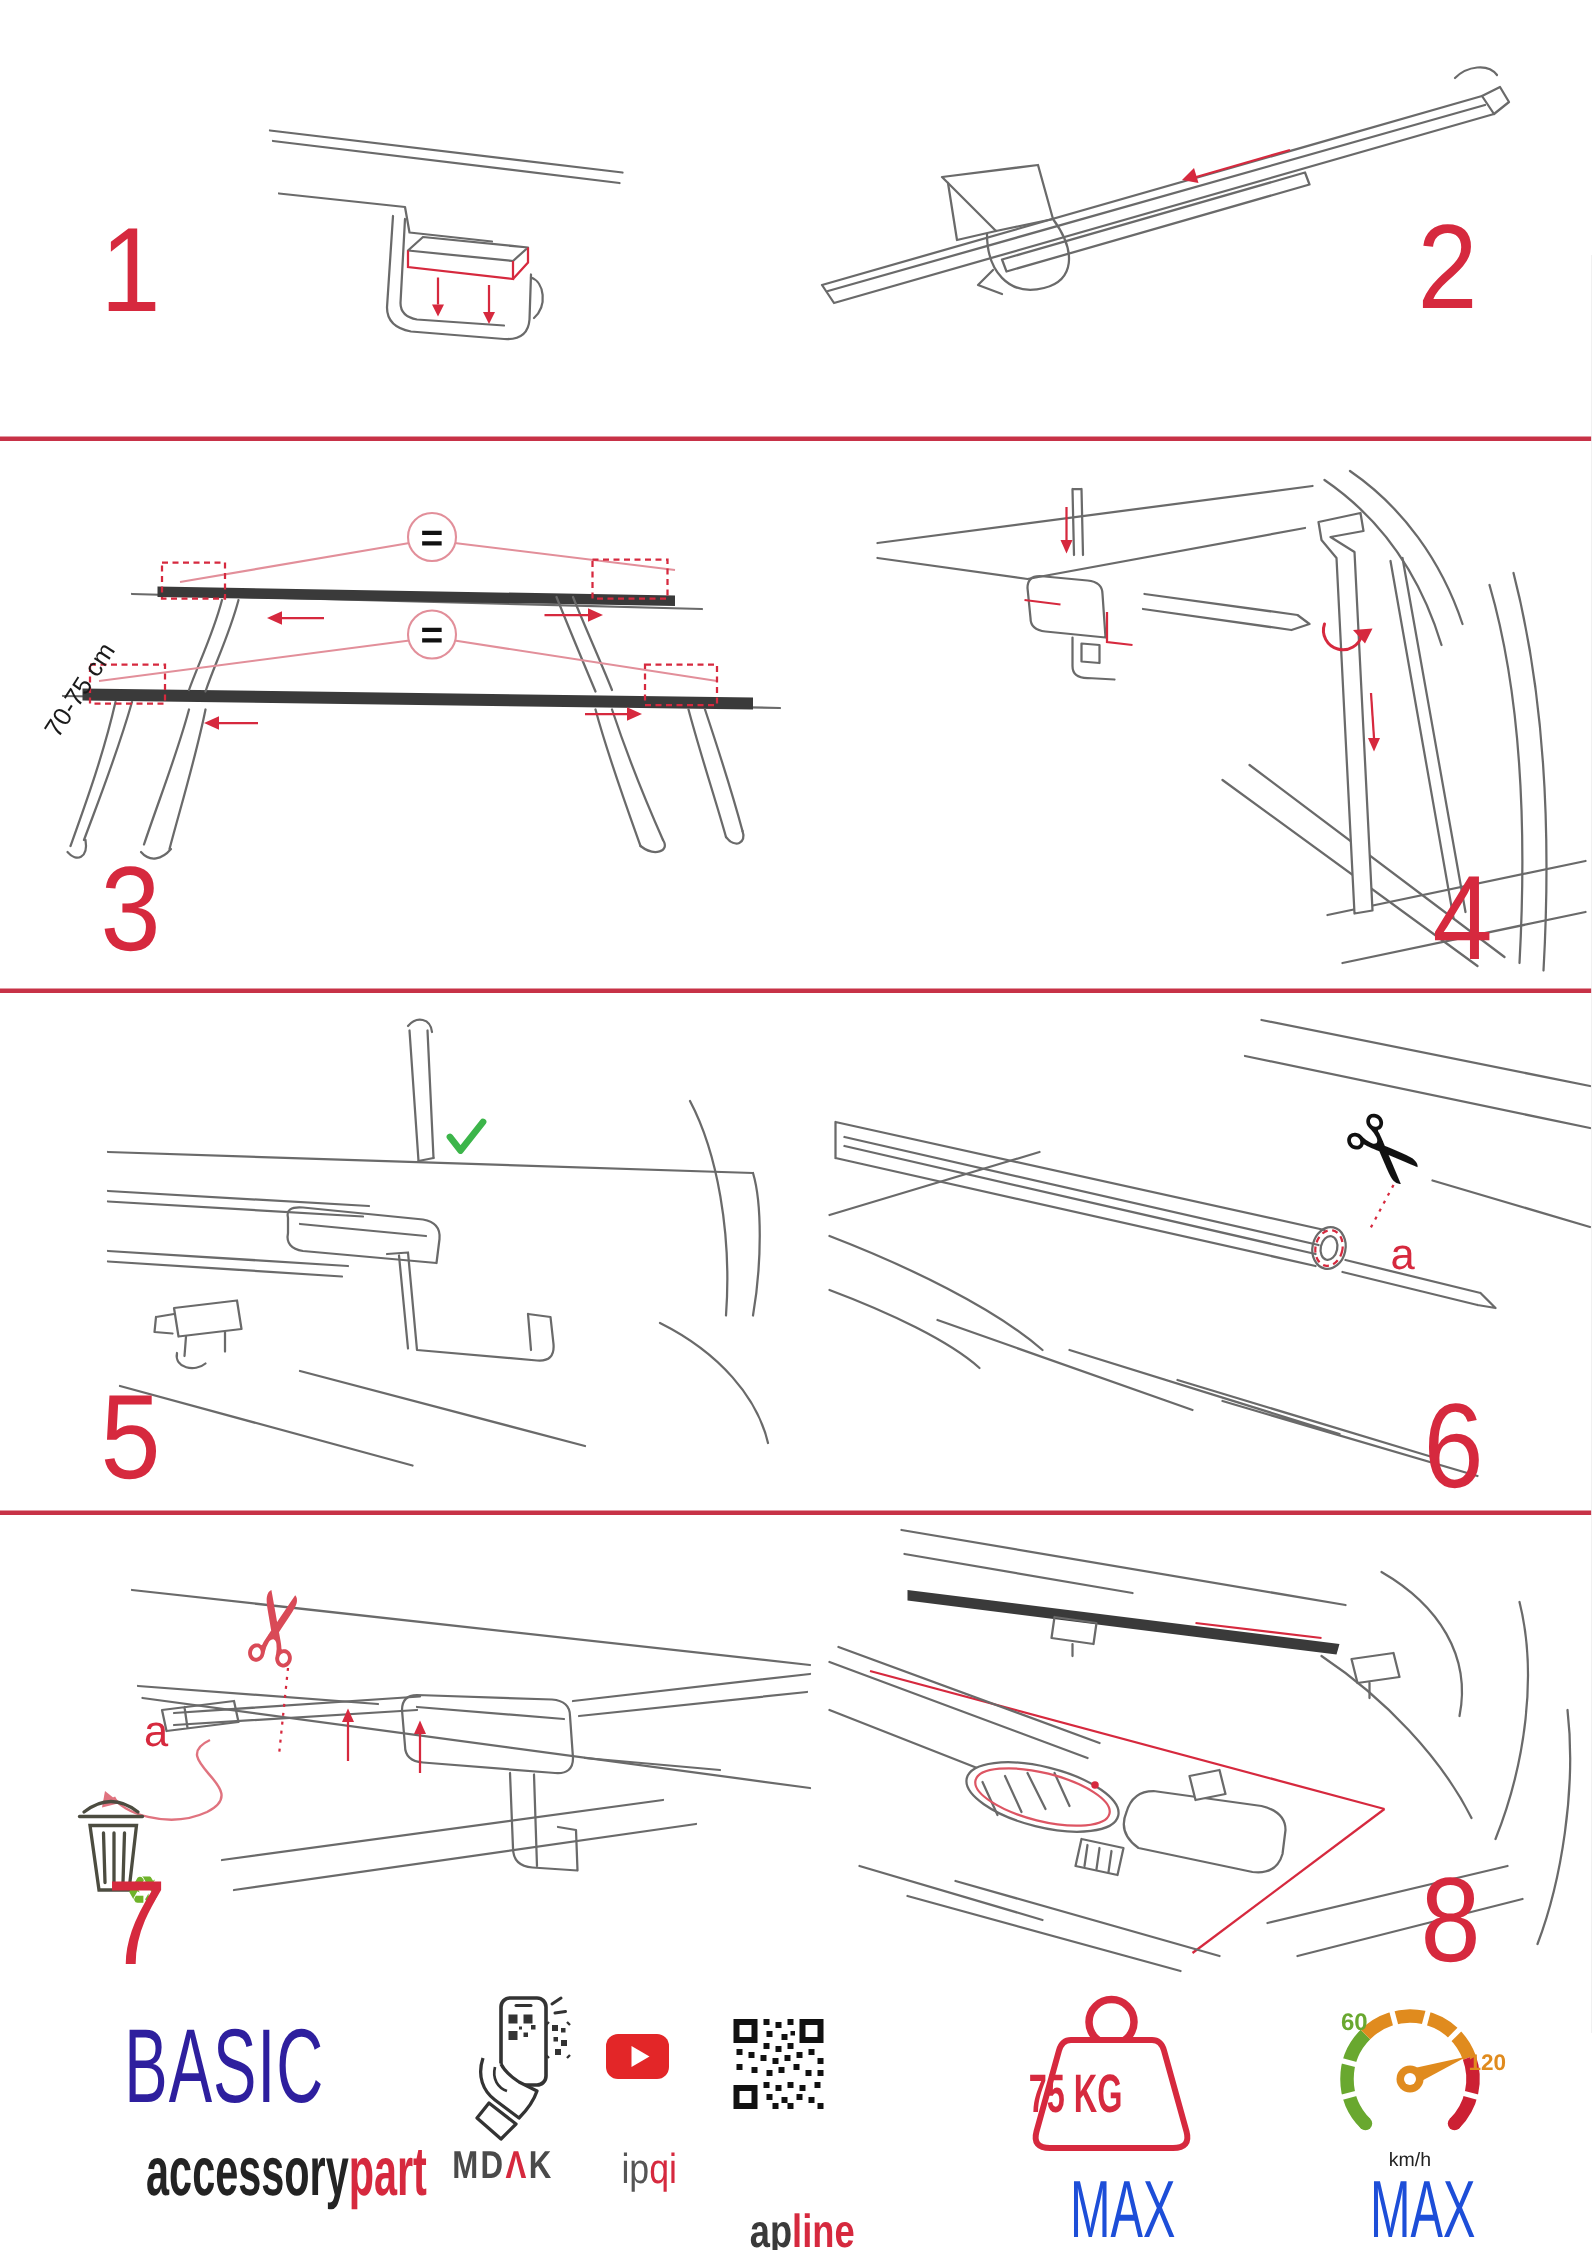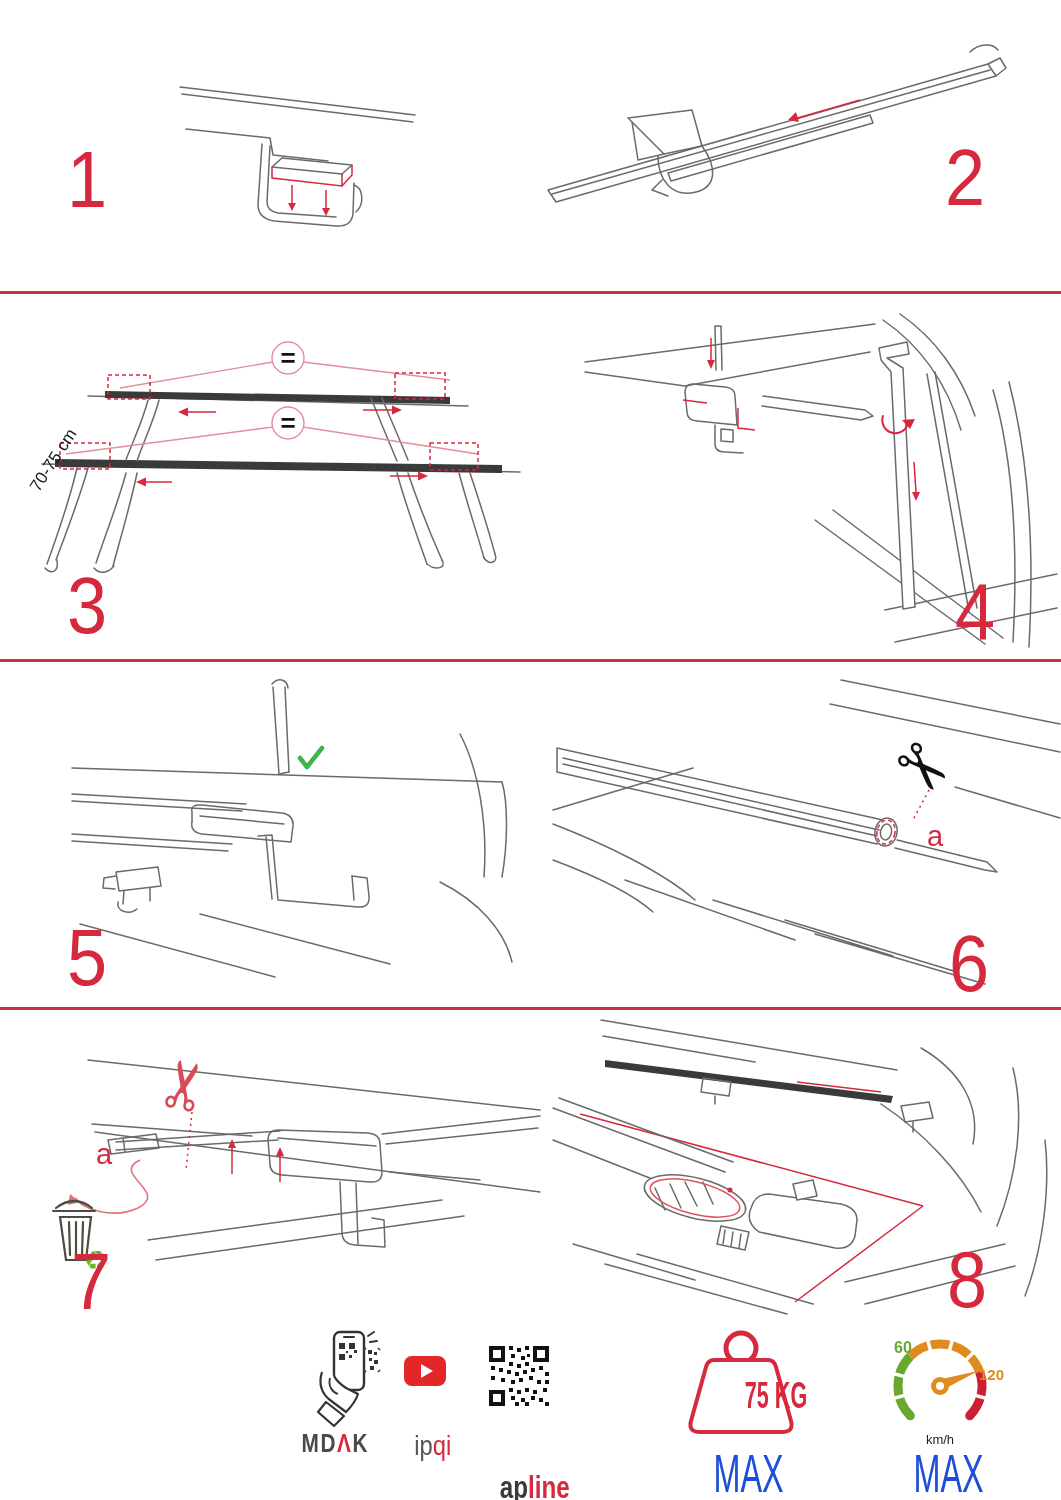--- a/index.html
+++ b/index.html
@@ -262,20 +262,26 @@
     <circle cx="185" cy="178" r="2.5" class="rf"></circle>
     <path class="gw" d="M206,196 Q200,210 214,220 L290,236 Q306,238 310,224 L312,208 Q312,196 296,192 L224,182 Q210,182 206,196 Z"></path>
     <polygon class="gw" points="248,172 268,168 272,184 252,188"></polygon>
     <polygon class="gw" points="176,214 204,220 200,238 172,232"></polygon>
     <path class="gs" d="M180,218 L178,232 M188,220 L186,234 M196,222 L194,236"></path>
     <path class="gs" d="M60,252 L242,302 M92,242 L268,292 M28,232 L150,268"></path>
     <path class="gs" d="M300,270 L460,232 M320,292 L470,254"></path>
   </svg>
   <div class="stepnum" style="left:932px;top:1240px">8</div>
 
+  <div class="ftext brand-title" style="left:35px;top:1342px;width:230px">
+    <span class="cond" style="--sx:.62">BASIC</span>
+  </div>
+  <div class="ftext brand-sub" style="left:35px;top:1424px;width:230px">
+    <span class="cond" style="--sx:.6"><span>accessory</span><span class="accent">part</span></span>
+  </div>
 
   <svg style="left:316px;top:1328px" width="64" height="98" viewBox="0 0 64 98">
     <rect x="18" y="4" width="30" height="58" rx="6" fill="#fff" stroke="#333" stroke-width="2.4"></rect>
     <path d="M28,9 L38,9" stroke="#333" stroke-width="2" stroke-linecap="round"></path>
     <path d="M23,15 h6v6h-6z M33,15 h6v6h-6z M23,26 h6v6h-6z M33,27 h3v3h-3z M38,22 h3v3h-3z M30,23 h2v2h-2z" fill="#333"></path>
     <path d="M6,44 C2,56 6,66 14,72 L30,84 C36,78 40,72 42,66 L30,60 C24,56 20,52 18,48" fill="#fff" stroke="#333" stroke-width="2.2" stroke-linejoin="round"></path>
     <path d="M14,50 C12,58 16,64 22,66" fill="none" stroke="#333" stroke-width="1.8"></path>
     <polygon points="10,74 28,88 18,98 2,84" fill="#fff" stroke="#333" stroke-width="2.2" stroke-linejoin="round"></polygon>
     <path d="M52,8 L58,4 M54,14 L61,13" stroke="#333" stroke-width="2" stroke-linecap="round"></path>
     <path d="M52,22 h4v4h-4z M58,24 h3v3h-3z M53,30 h3v3h-3z M58,32 h4v4h-4z M54,38 h4v4h-4z" fill="#333"></path>
@@ -303,21 +309,21 @@
     </g>
   </svg>
   <div class="ftext apline" style="left:490px;top:1472px;width:80px">
     <span class="cond" style="--sx:.78"><span>ap</span><span class="accent">line</span></span>
   </div>
 
   <svg style="left:666px;top:1326px" width="150" height="122" viewBox="0 0 150 122">
     <circle cx="75" cy="22" r="15" fill="none" stroke="var(--accent_red)" stroke-width="5"></circle>
     <path d="M48,34 L102,34 Q108,34 110,41 L125,95 Q128,106 116,106 L34,106 Q22,106 25,95 L40,41 Q42,34 48,34 Z" fill="#fff" stroke="var(--accent_red)" stroke-width="4" stroke-linejoin="round"></path>
   </svg>
-  <div class="ftext kg" style="left:711px;top:1378px;width:130px">
+  <div class="ftext kg" style="left:652px;top:1378px;width:130px">
     <span class="cond" style="--sx:.6">75 KG</span>
   </div>
   <div class="ftext max" style="left:690px;top:1446px;width:100px">
     <span class="cond" style="--sx:.6">MAX</span>
   </div>
 
   <svg style="left:880px;top:1326px" width="120" height="124" viewBox="0 0 120 124">
     <path d="M30.3,89.7 A42,42 0 0 1 30.3,30.3" fill="none" stroke="var(--gauge_green)" stroke-width="9"></path>
     <path d="M30.3,30.3 A42,42 0 0 1 99.5,45.6" fill="none" stroke="var(--gauge_orange)" stroke-width="9"></path>
     <path d="M99.5,45.6 A42,42 0 0 1 89.7,89.7" fill="none" stroke="var(--gauge_red)" stroke-width="9"></path>

